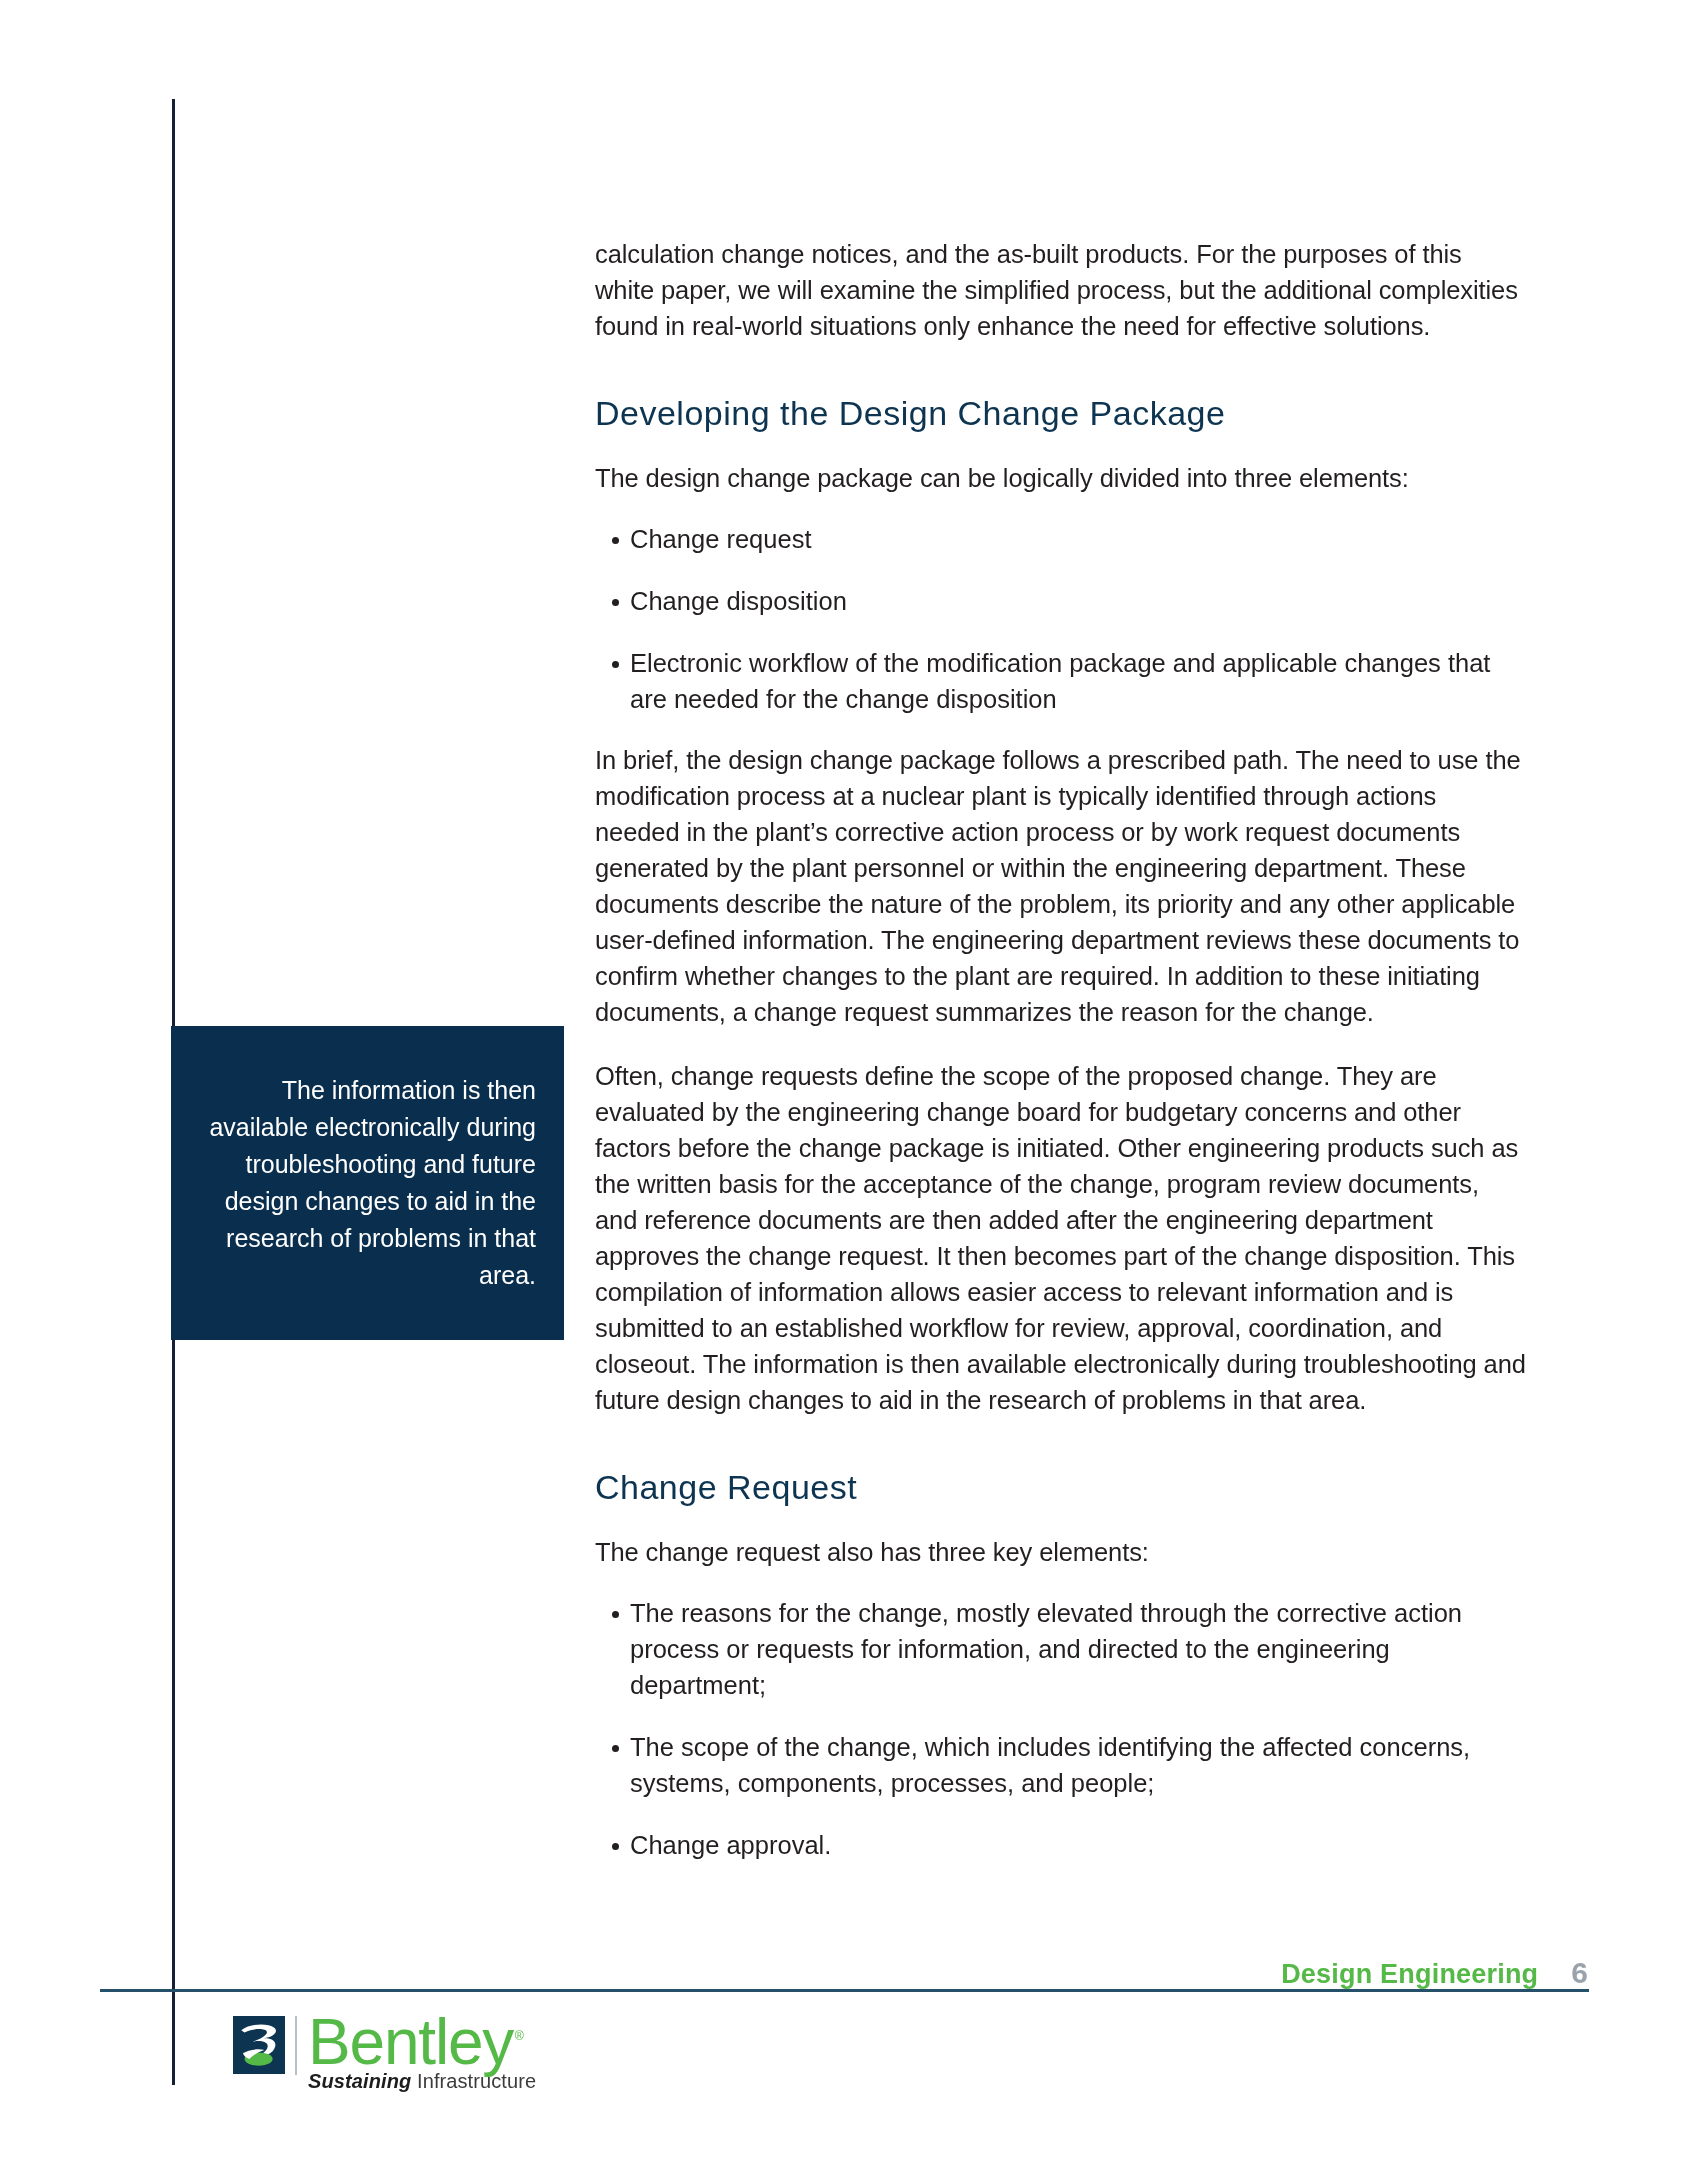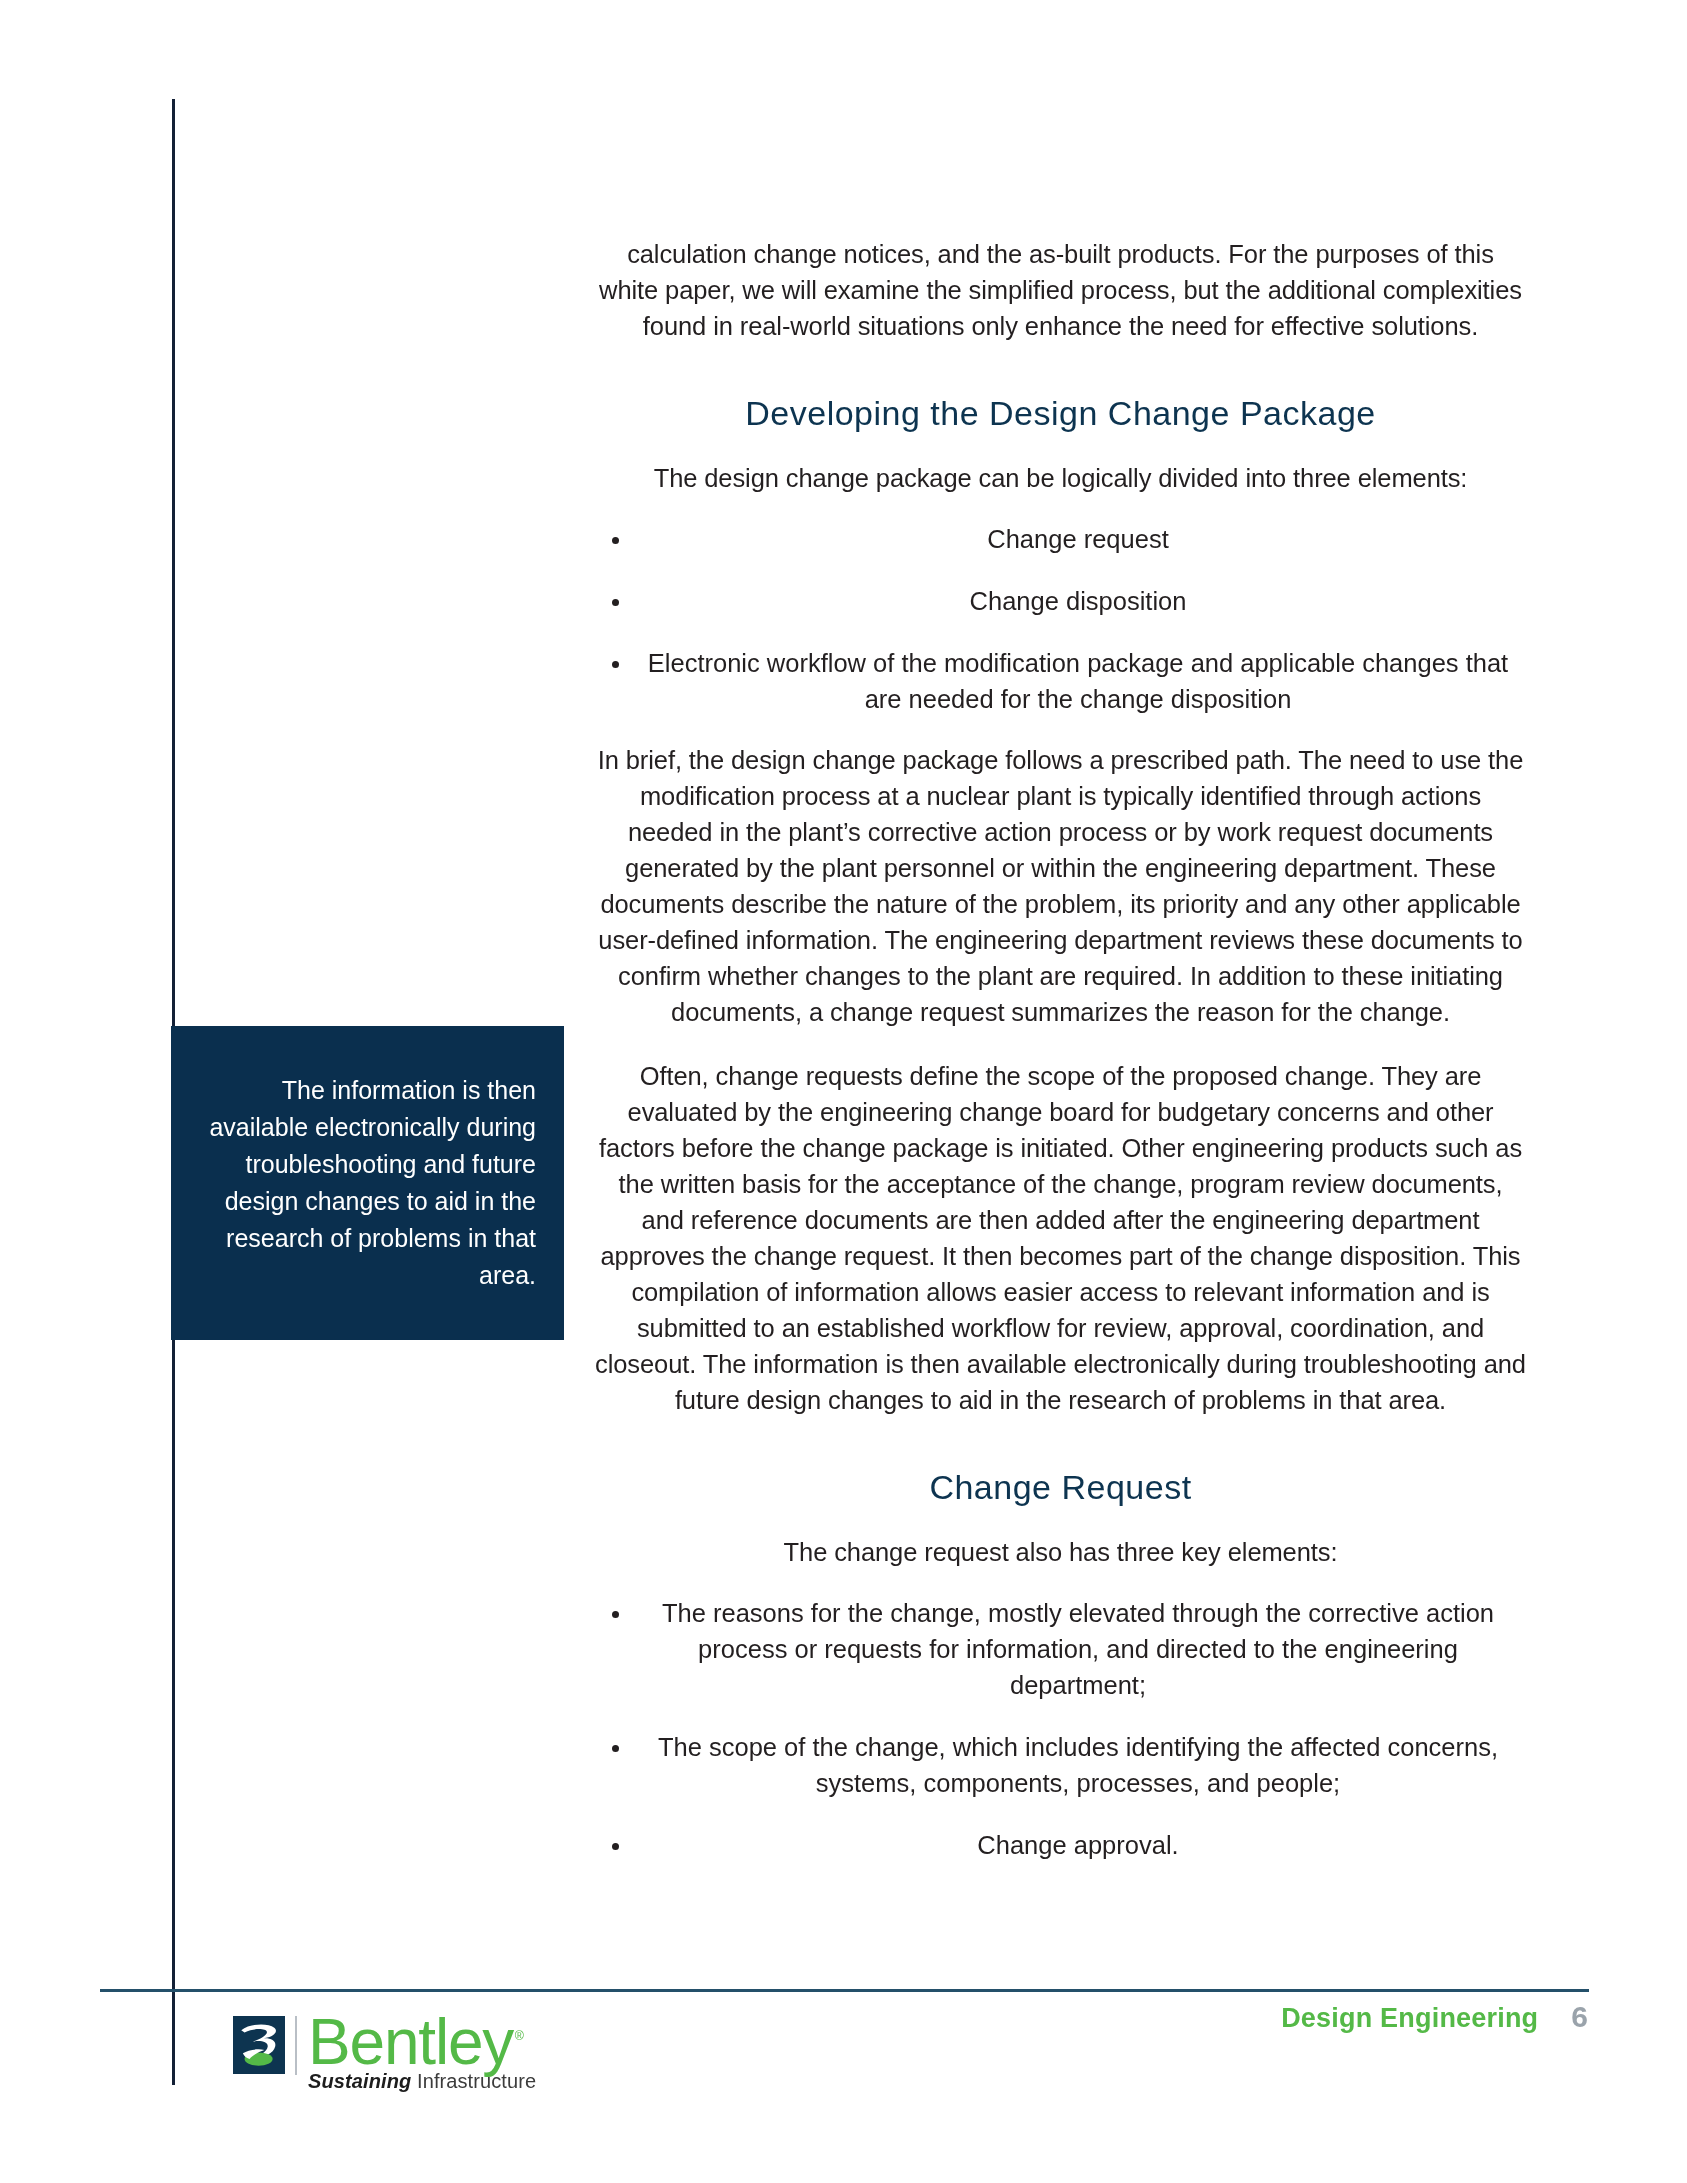--- a/index.html
+++ b/index.html
@@ -38,21 +38,20 @@
     height: 3.3px;
     background: #24506a;
   }
 
   
   #content {
     position: absolute;
     left: 595px;
     top: 236px;
     width: 931px;
-    text-align: center;
   }
 
   p.body {
     margin: 0 0 28px 0;
     font-family: "Liberation Sans Narrow", "Liberation Sans", sans-serif;
     font-stretch: condensed;
     font-size: 25.5px;
     line-height: 36px;
     color: #231f20;
     letter-spacing: -0.1px;
@@ -179,21 +178,21 @@
   }
   #logo .tagline .bold-italic {
     font-weight: bold;
     font-style: italic;
     color: #1d1d1d;
   }
 
   #footer-right {
     position: absolute;
     right: 99px;
-    top: 2000px;
+    top: 1956px;
     display: flex;
     align-items: baseline;
     gap: 33px;
   }
   #footer-right .doc-title {
     font-family: "Liberation Sans Narrow", "Liberation Sans", sans-serif;
     font-stretch: condensed;
     font-weight: bold;
     font-size: 27px;
     color: #54b947;

